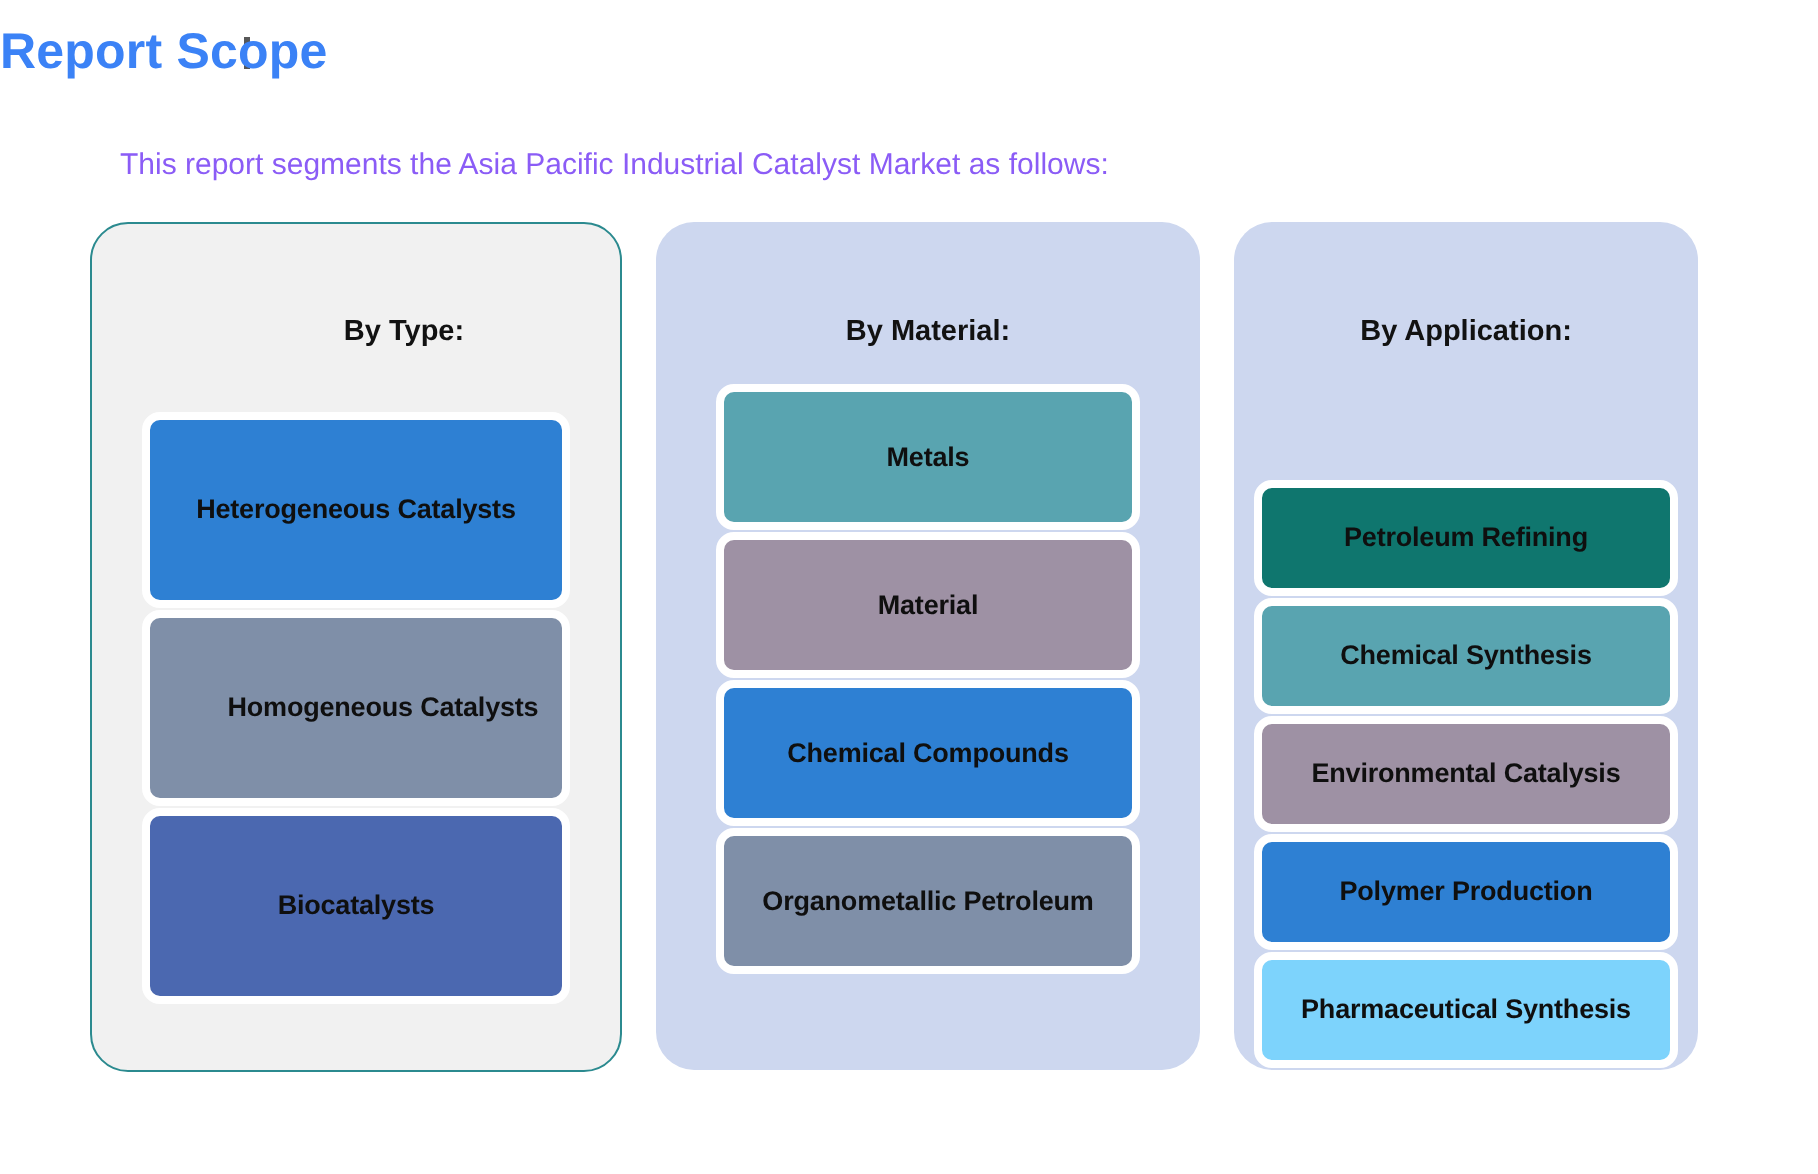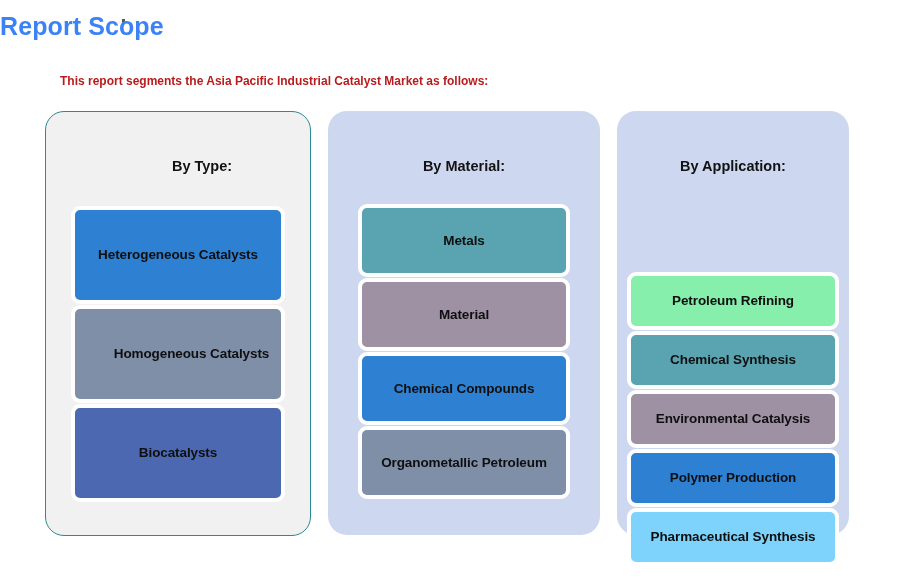--- a/index.html
+++ b/index.html
@@ -43,23 +43,23 @@
                 #ffffff 34%, #ffffff 68%,
                 #3a3a3a 68%, #3a3a3a 78%,
                 #ffffff 78%, #ffffff 100%);
     opacity: .85;
   }
 
   #intro-line {
     position: absolute;
     left: 60px;
     top: 74px;
-    font-size: 12px;
-    font-weight: bold;
-    color: #b91c1c;
+    font-size: 15px;
+    font-weight: normal;
+    color: #8b5cf6;
     white-space: nowrap;
   }
 
   
   .panel {
     position: absolute;
     top: 111px;
     box-sizing: border-box;
     border-radius: 19px;
     display: flex;
@@ -111,21 +111,21 @@
   }
 
   
   #panel-material {
     left: 328px;
     width: 272px;
     height: 424px;
     background: #cdd7ef;
   }
   #panel-material .panel-heading { margin-top: 47px; }
-  #panel-material .chip-stack { margin-top: 30px; }
+  #panel-material .chip-stack { margin-top: 18px; }
   #panel-material .chip {
     width: 212px;
     height: 73px;
     margin-bottom: 1px;
   }
 
   
   #panel-application {
     left: 617px;
     width: 232px;
@@ -165,19 +165,19 @@
     <div class="chip" style="background-color: rgb(89, 164, 176);">Metals</div>
     <div class="chip" style="background-color: rgb(158, 145, 164);">Material</div>
     <div class="chip" style="background-color: rgb(46, 128, 211);">Chemical Compounds</div>
     <div class="chip" style="background-color: rgb(127, 143, 168);">Organometallic Petroleum</div>
   </div>
 </div>
 
 <div class="panel" id="panel-application">
   <div class="panel-heading">By Application:</div>
   <div class="chip-stack">
-    <div class="chip" style="background-color: #86efac; margin-top: 32px;">Petroleum Refining</div>
+    <div class="chip" style="background-color: #0f766e;">Petroleum Refining</div>
     <div class="chip" style="background-color: rgb(89, 164, 176);">Chemical Synthesis</div>
     <div class="chip" style="background-color: rgb(158, 145, 164);">Environmental Catalysis</div>
     <div class="chip" style="background-color: rgb(46, 128, 211);">Polymer Production</div>
     <div class="chip" style="background-color: #7dd3fc;">Pharmaceutical Synthesis</div>
   </div>
 </div>
 
 </body></html>

